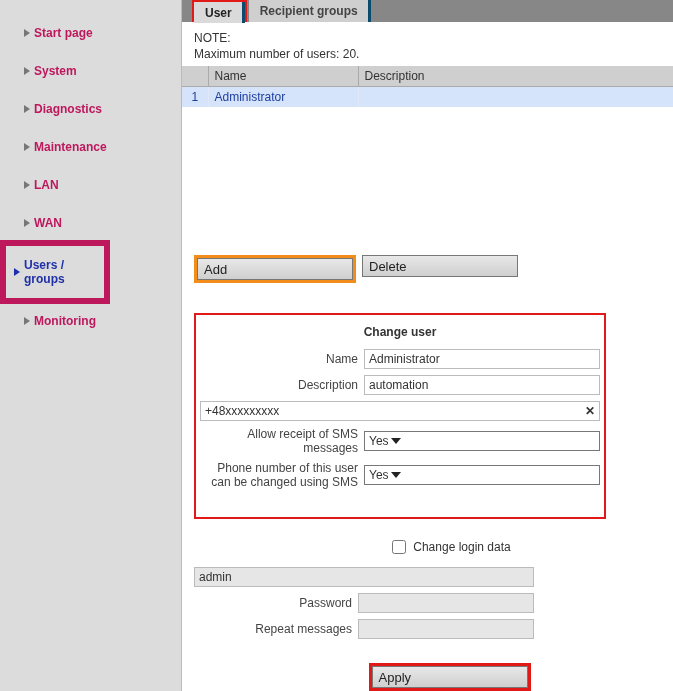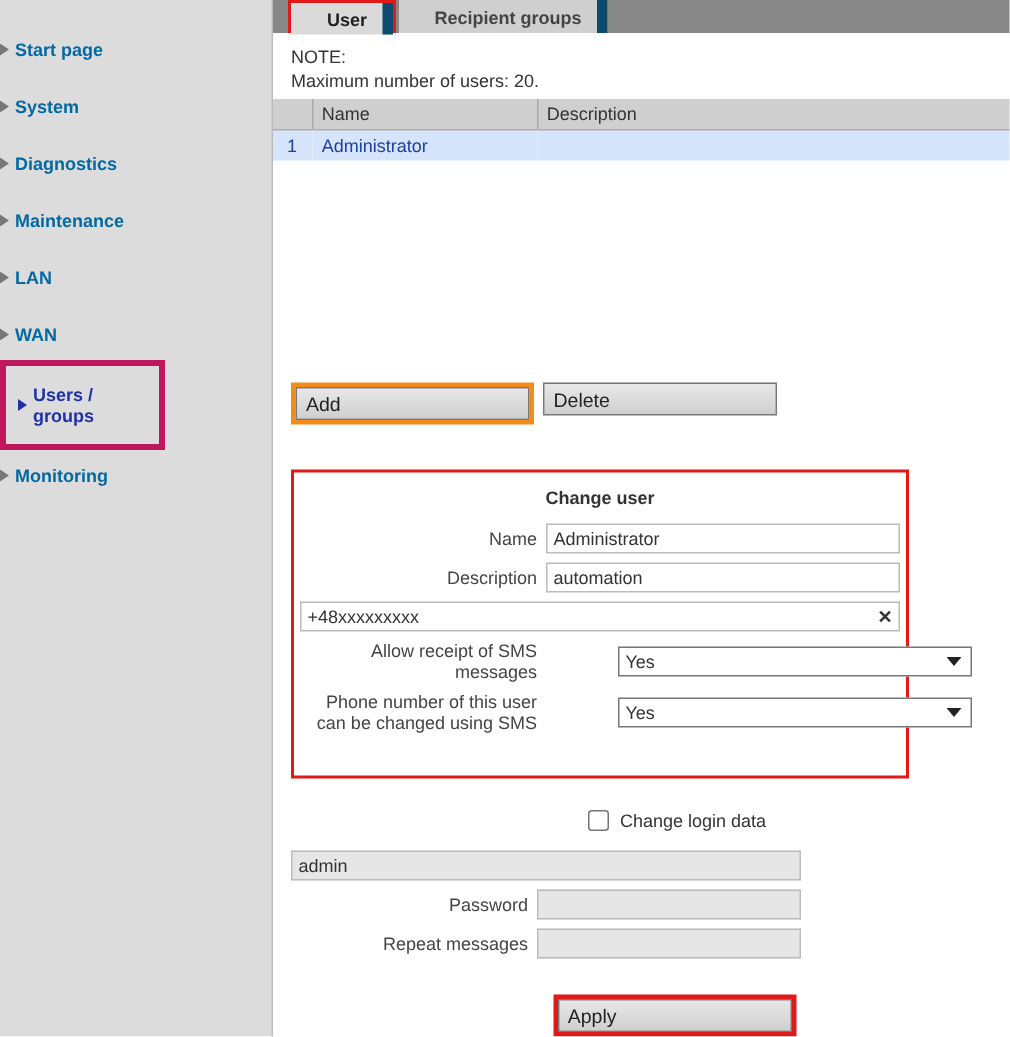--- a/index.html
+++ b/index.html
@@ -17,60 +17,60 @@
   .sidebar {
     width: 182px;
     background: #dcdcdc;
     border-right: 1px solid #bbb;
     padding-top: 14px;
     flex-shrink: 0;
   }
   .side-item {
     display: flex;
     align-items: center;
-    padding: 12px 8px 12px 0;
+    padding: 12px 8px 12px 24px;
     cursor: pointer;
     font-weight: bold;
-    color: #0369a1;
+    color: #be185d;
     font-size: 12px;
     gap: 4px;
   }
   .side-item.active { color: #2030a8; }
   .side-caret {
     width: 6px; height: 8px;
     display: inline-flex; align-items: center; justify-content: center;
   }
   .side-caret svg { display: block; }
   .side-caret.gray path { fill: #777; }
   .side-caret.blue path { fill: #2030a8; }
 
-  .highlight-red { border: 4px solid #be185d; }
+  .highlight-red { border: 6px solid #be185d; }
   .highlight-red-box { border: 2px solid #e11919; }
 
   .side-highlight { margin: -2px 0; }
   .side-highlight .side-item { padding: 12px 8px 12px 8px; }
 
   .content { flex: 1; display: flex; flex-direction: column; background: #fff; }
   .tabbar {
     height: 22px;
     background: #878787;
     display: flex;
     align-items: stretch;
     padding-left: 10px;
     gap: 0;
   }
   .tab {
-    padding: 4px 10px 3px 24px;
+    padding: 4px 10px 3px 11px;
     font-weight: bold;
     font-size: 12px;
     color: #444;
     background: #cfcfcf;
-    border-right: 7px solid #0c4a6e;
+    border-right: 3px solid #0c4a6e;
     cursor: pointer;
-    display: flex; align-items: flex-end;
+    display: flex; align-items: flex-start;
   }
   .tab.active { background: #dadada; color: #222; }
   .tab-highlight { border: 2px solid #e11919; display: inline-block; margin-right: 2px; }
 
   .pad { padding: 8px 0 0 12px; }
   .note { color: #333; line-height: 16px; margin-bottom: 4px; }
   
   .table {
     width: 100%;
     border-collapse: collapse;
@@ -143,23 +143,22 @@
   }
   .txt.disabled { background: #e6e6e6; }
   .select-wrap { flex: 1; position: relative; }
   .select {
     width: 100%;
     height: 20px;
     border: 1px solid #777;
     background: #fff;
     font-size: 12px;
     padding: 1px 4px;
-    display: flex; align-items: center; justify-content: space-between;
+    display: flex; align-items: center; justify-content: flex-start;
     cursor: pointer;
-    margin-left: 48px;
   }
   .chev { width:14px; height:14px; display:flex;align-items:center;justify-content:center; }
   .chev svg{display:block;}
   .clear-x { position:absolute; right:5px; top:3px; cursor:pointer; font-weight:bold; color:#333; }
   .rel { position: relative; flex: 1; }
 
   .check-row { display:flex; align-items:center; justify-content:center; gap:4px; margin:18px 0 10px 0; font-size:12px; color:#333;}
   .check-row input { width:14px; height:14px; }
 
   .plain-form { margin-left: 12px; width: 340px; }

